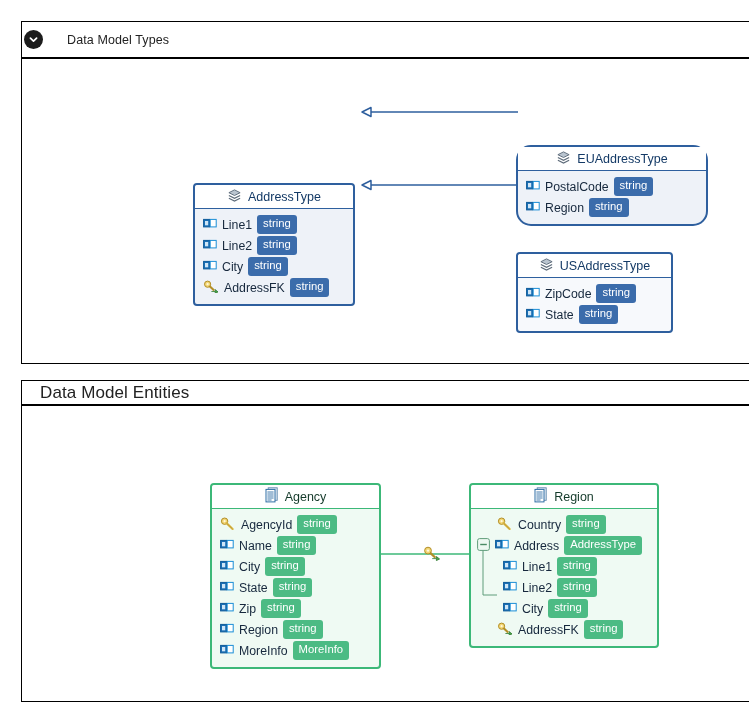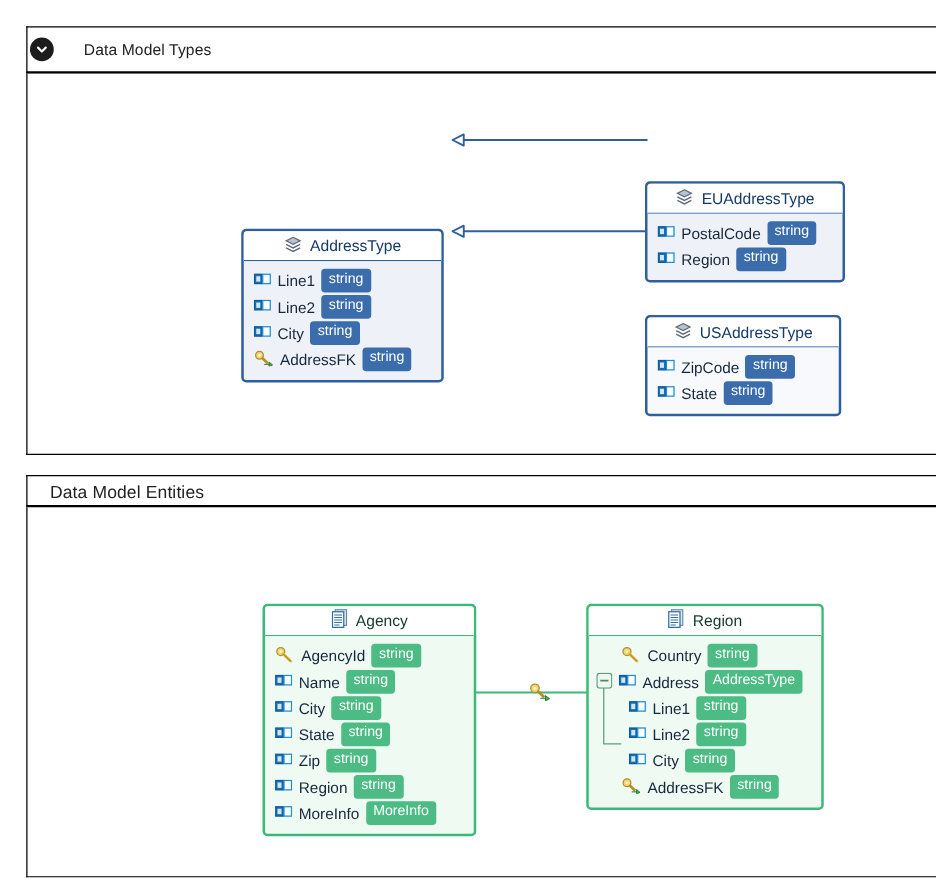--- a/index.html
+++ b/index.html
@@ -23,21 +23,21 @@
   #entities-panel{top:380px;}
   #entities-panel .panel-header{height:26px;padding-left:18px;}
   #entities-panel .panel-body{height:296px;}
 
   .chevron-circle{
     width:19px;height:19px;border-radius:50%;background:#1c1c1c;
     display:flex;align-items:center;justify-content:center;flex:0 0 auto;
   }
   .chevron-circle svg{display:block;}
   .hdr-title{font-size:12.5px;color:#222;letter-spacing:.1px;}
-  #entities-panel .hdr-title{font-size:14px;text-align:right;}
+  #entities-panel .hdr-title{font-size:17px;text-align:right;}
 
   
   .node{position:absolute;box-sizing:border-box;border-radius:4px;}
   .node-title{
     display:flex;align-items:center;justify-content:center;gap:6px;
     background:#ffffff;font-size:12.5px;color:#14304f;
     height:24px;box-sizing:border-box;border-radius:3px 3px 0 0;
   }
   .node-fields{padding:5px 8px 6px 8px;}
   .row{display:flex;align-items:center;gap:5px;height:21px;font-size:12.3px;}
@@ -142,21 +142,21 @@
               <path d="M6.4 6 L11.2 10.6" stroke="#b38f28" stroke-width="2.1" fill="none"></path>
               <path d="M8.4 11.5 L12.2 11.5 L12.2 9.6 L15 11.9 L12.2 13.3 L12.2 11.5" fill="#4aa84a" stroke="#2f7a2f" stroke-width="0.8" stroke-linejoin="round"></path>
             </svg>
           </span>
           <span class="fname">AddressFK</span>
           <span class="badge">string</span>
         </div>
       </div>
     </div>
 
-    <div class="node t-blue" style="left:494px;top:86px;width:160px;">
+    <div class="node t-blue" style="left:494px;top:86px;width:192px;border-radius:15px;">
       <div class="node-title">
         <span class="ico">
           <svg width="15" height="15" viewBox="0 0 16 16">
             <path d="M8 2 L14 5 L8 8 L2 5 Z" fill="#b9c4cf" stroke="#5d6b7a" stroke-width="1"></path>
             <path d="M2 8 L8 11 L14 8" fill="none" stroke="#5d6b7a" stroke-width="1.2"></path>
             <path d="M2 11 L8 14 L14 11" fill="none" stroke="#5d6b7a" stroke-width="1.2"></path>
           </svg>
         </span>
         <span>EUAddressType</span>
       </div>

